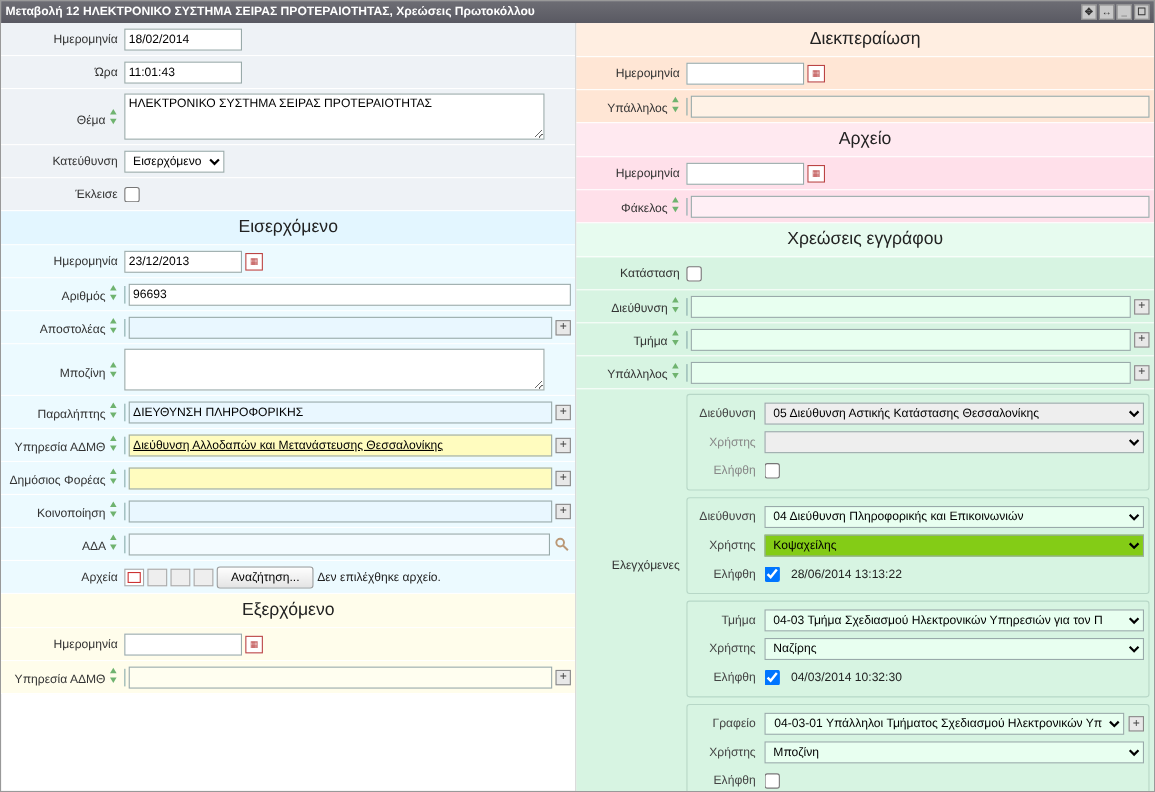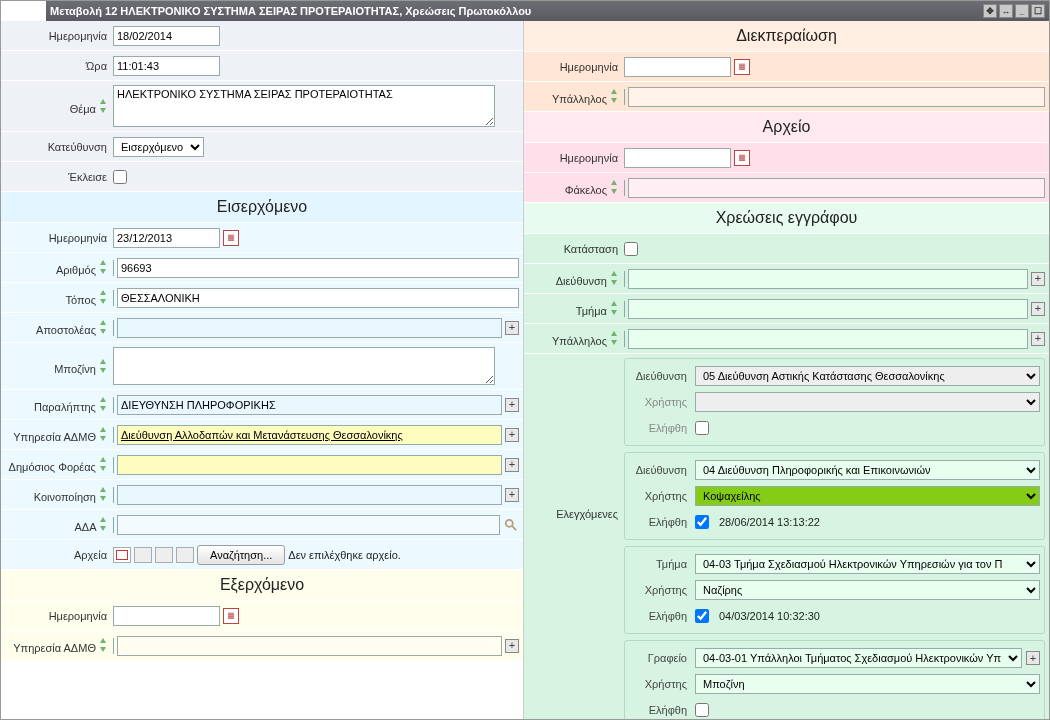--- a/index.html
+++ b/index.html
@@ -1,18 +1,18 @@
 <!DOCTYPE html>
 <html><head>
 <meta charset="utf-8">
 <style>
   * { box-sizing: border-box; margin: 0; padding: 0; }
   html, body { width: 1050px; height: 720px; font-family: Verdana, Arial, sans-serif; font-size: 11px; color: #222; background: #f0f0f0; }
   .window { width: 1050px; height: 720px; background: #fff; display: flex; flex-direction: column; border: 1px solid #999; }
-  .titlebar { background: linear-gradient(#6d6d74,#595962); color: #fff; height: 20px; display: flex; align-items: center; padding: 0 4px; font-size: 11px; font-weight: bold; margin-left: 45px; }
+  .titlebar { background: linear-gradient(#6d6d74,#595962); color: #fff; height: 20px; display: flex; align-items: center; padding: 0 4px; font-size: 11px; font-weight: bold; }
   .titlebar-text { flex: 1; white-space: nowrap; overflow: hidden; }
   .titlebar-btns { display: flex; gap: 2px; }
   .tbtn { width: 14px; height: 14px; background: #c9c9c9; border: 1px solid #888; display: inline-flex; align-items: center; justify-content: center; font-size: 9px; color: #333; cursor: pointer; }
   .body { flex: 1; display: flex; flex-direction: column; overflow: hidden; }
   .cols { flex: 1; display: flex; }
   .col { display: flex; flex-direction: column; }
   .col-left { width: 527px; }
   .col-right { flex: 1; border-left: 1px solid #ccc; }
   .row { display: flex; align-items: center; min-height: 30px; padding: 4px 4px; border-bottom: 1px solid #fff; }
   .lbl { width: 108px; text-align: right; padding-right: 6px; color: #333; }
@@ -136,30 +136,20 @@
           <div class="lbl">
             <span>Αριθμός</span>
             <span class="nub"></span>
           </div>
           <div class="ctrl">
             <span class="pipe"></span>
             <input type="text" class="full" value="96693" style="">
           </div>
         </div>
 
-        <div class="row bg-blue2">
-          <div class="lbl">
-            <span>Τόπος</span>
-            <span class="nub"></span>
-          </div>
-          <div class="ctrl">
-            <span class="pipe"></span>
-            <input type="text" class="full" value="ΘΕΣΣΑΛΟΝΙΚΗ" style="">
-          </div>
-        </div>
 
         <div class="row bg-blue2">
           <div class="lbl">
             <span>Αποστολέας</span>
             <span class="nub"></span>
           </div>
           <div class="ctrl">
             <span class="pipe"></span>
             <input type="text" class="full tint-blue" style="">
             <span class="plusbox">+</span>
@@ -406,21 +396,21 @@
                   </div>
                   <div class="innerrow">
                     <div class="innerlbl ">Ελήφθη</div>
                     <input type="checkbox" class="chk" checked="" style="">
                     <span style="margin-left:6px;">04/03/2014 10:32:30</span>
                   </div>
                 </div>
                 <div class="innerbox">
                   <div class="innerrow">
                     <div class="innerlbl">Γραφείο</div>
-                    <select class="sel redmark" style="flex:1;background:#e8fff0;"><option>04-03-01 Υπάλληλοι Τμήματος Σχεδιασμού Ηλεκτρονικών Υπ</option></select>
+                    <select class="sel redmark" style="flex:1;background:#e8fff0;text-align:right;"><option>04-03-01 Υπάλληλοι Τμήματος Σχεδιασμού Ηλεκτρονικών Υπ</option></select>
                     <span class="plusbox">+</span>
                   </div>
                   <div class="innerrow">
                     <div class="innerlbl ">Χρήστης</div>
                     <select class="sel" style="flex:1;background:#e8fff0;"><option>Μποζίνη</option></select>
                   </div>
                   <div class="innerrow">
                     <div class="innerlbl ">Ελήφθη</div>
                     <input type="checkbox" class="chk" style="">
                     <span style="margin-left:6px;"></span>

